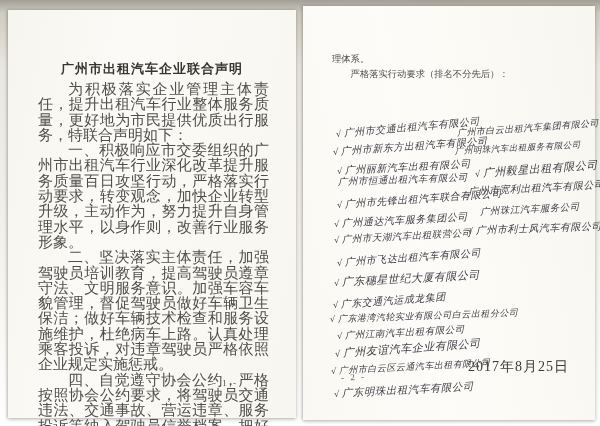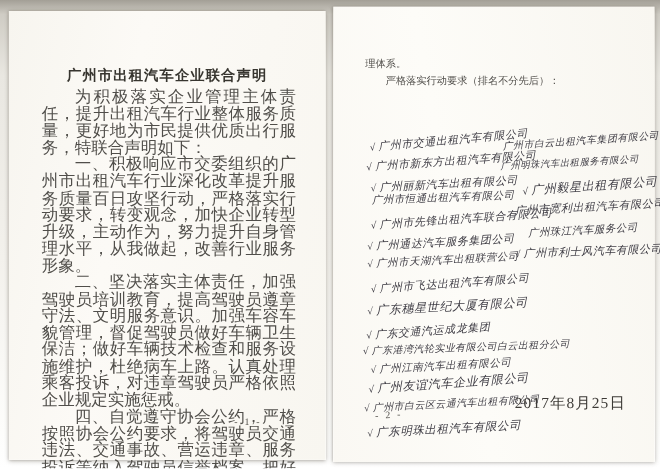--- a/index.html
+++ b/index.html
@@ -21,21 +21,21 @@
     font-family:"Liberation Sans",sans-serif;font-weight:bold;
     font-size:13px;letter-spacing:1px;color:#37352f;
   }
   .body{
     position:absolute;top:72px;left:30px;width:231px;
     font-size:15px;line-height:15.3px;text-align:justify;color:#504e4a;
   }
   .body p{margin:0;text-indent:2em;}
   .body2{
     position:absolute;top:46px;left:29px;width:239px;
-    font-size:9.3px;line-height:15.3px;text-align:justify;color:#504e4a;
+    font-size:9.3px;line-height:15.3px;text-align:justify;color:#504e4a;font-family:Liberation Mono, monospace;
   }
   .body2 p{margin:0;text-indent:2em;}
   .body2 p.noindent{text-indent:0;}
   .body2 p.list-header{text-align:left;}
   .pagenum{
     position:absolute;font-size:9px;letter-spacing:2px;color:#55534e;
   }
   .sig{
     position:absolute;white-space:nowrap;transform-origin:left center;
     font-family:"DejaVu Sans",sans-serif;font-style:italic;
@@ -49,21 +49,21 @@
 </style>
 </head>
 <body>
 
 <div class="photo">
 
   <div class="page left">
     <div class="title">广州市出租汽车企业联合声明</div>
     <div class="body">
       <p>为积极落实企业管理主体责任，提升出租汽车行业整体服务质量，更好地为市民提供优质出行服务，特联合声明如下：</p>
-      <p>一、积极响应市交委组织的广州市出租汽车行业深化改革提升服务质量百日攻坚行动，严格落实行动要求，转变观念，加快企业转型升级，主动作为，努力提升自身管理水平，从我做起，改善行业服务形象。</p>
+      <p>一、积极响应市交委组织的广州市出租汽车行业深化改革提升服务质量百日攻坚行动，严格落实行动要求，转变观念，加快企业转型升级，主动作为，努力提升自身管理水平，以身作则，改善行业服务形象。</p>
       <p>二、坚决落实主体责任，加强驾驶员培训教育，提高驾驶员遵章守法、文明服务意识。加强车容车貌管理，督促驾驶员做好车辆卫生保洁；做好车辆技术检查和服务设施维护，杜绝病车上路。认真处理乘客投诉，对违章驾驶员严格依照企业规定实施惩戒。</p>
       <p>四、自觉遵守协会公约，严格按照协会公约要求，将驾驶员交通违法、交通事故、营运违章、服务投诉等纳入驾驶员信誉档案，把好驾驶员准入关，不录用因违章投诉多被其他企业清退驾驶员，形成企业重视监管、驾驶员注重自律、社会共同监督的管</p>
     </div>
     <div class="pagenum" style="left:205px;top:368px;">- 1 -</div>
   </div>
 
   <div class="page right">
     <div class="body2">
       <p class="noindent">理体系。</p>
       <p class="list-header">严格落实行动要求（排名不分先后）：</p>

